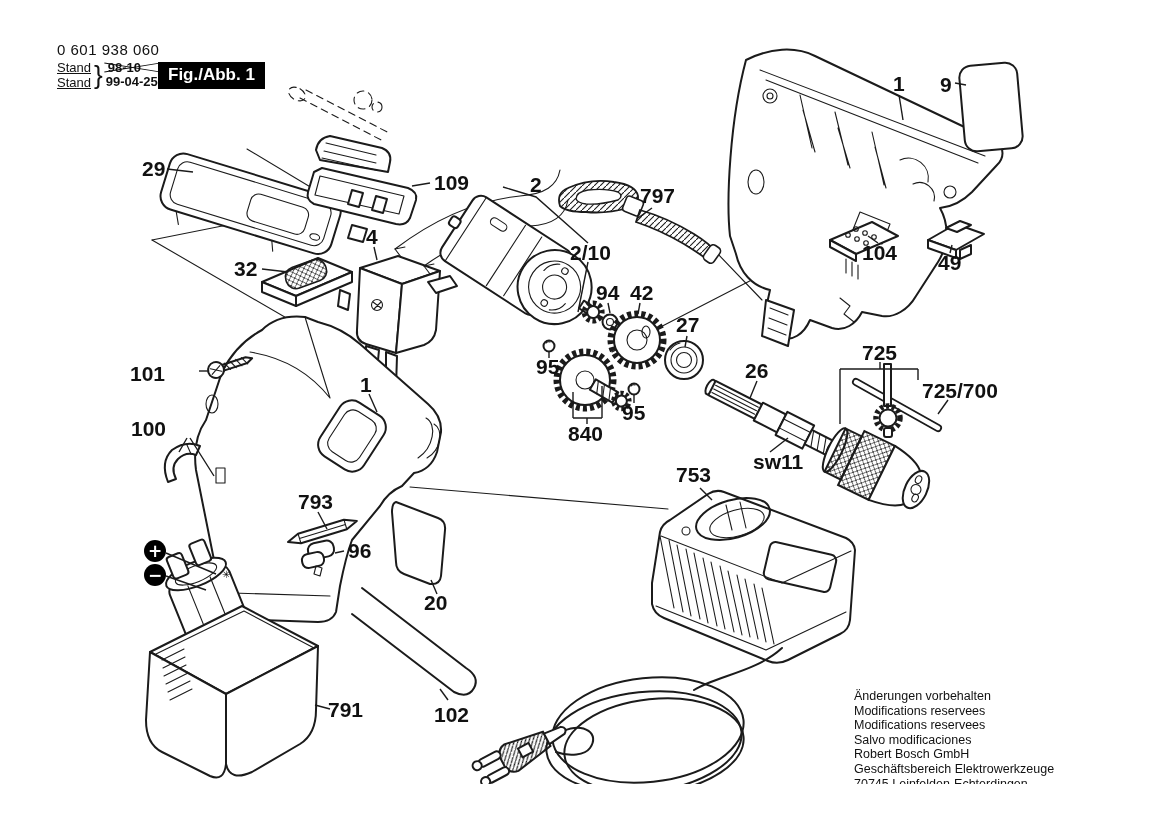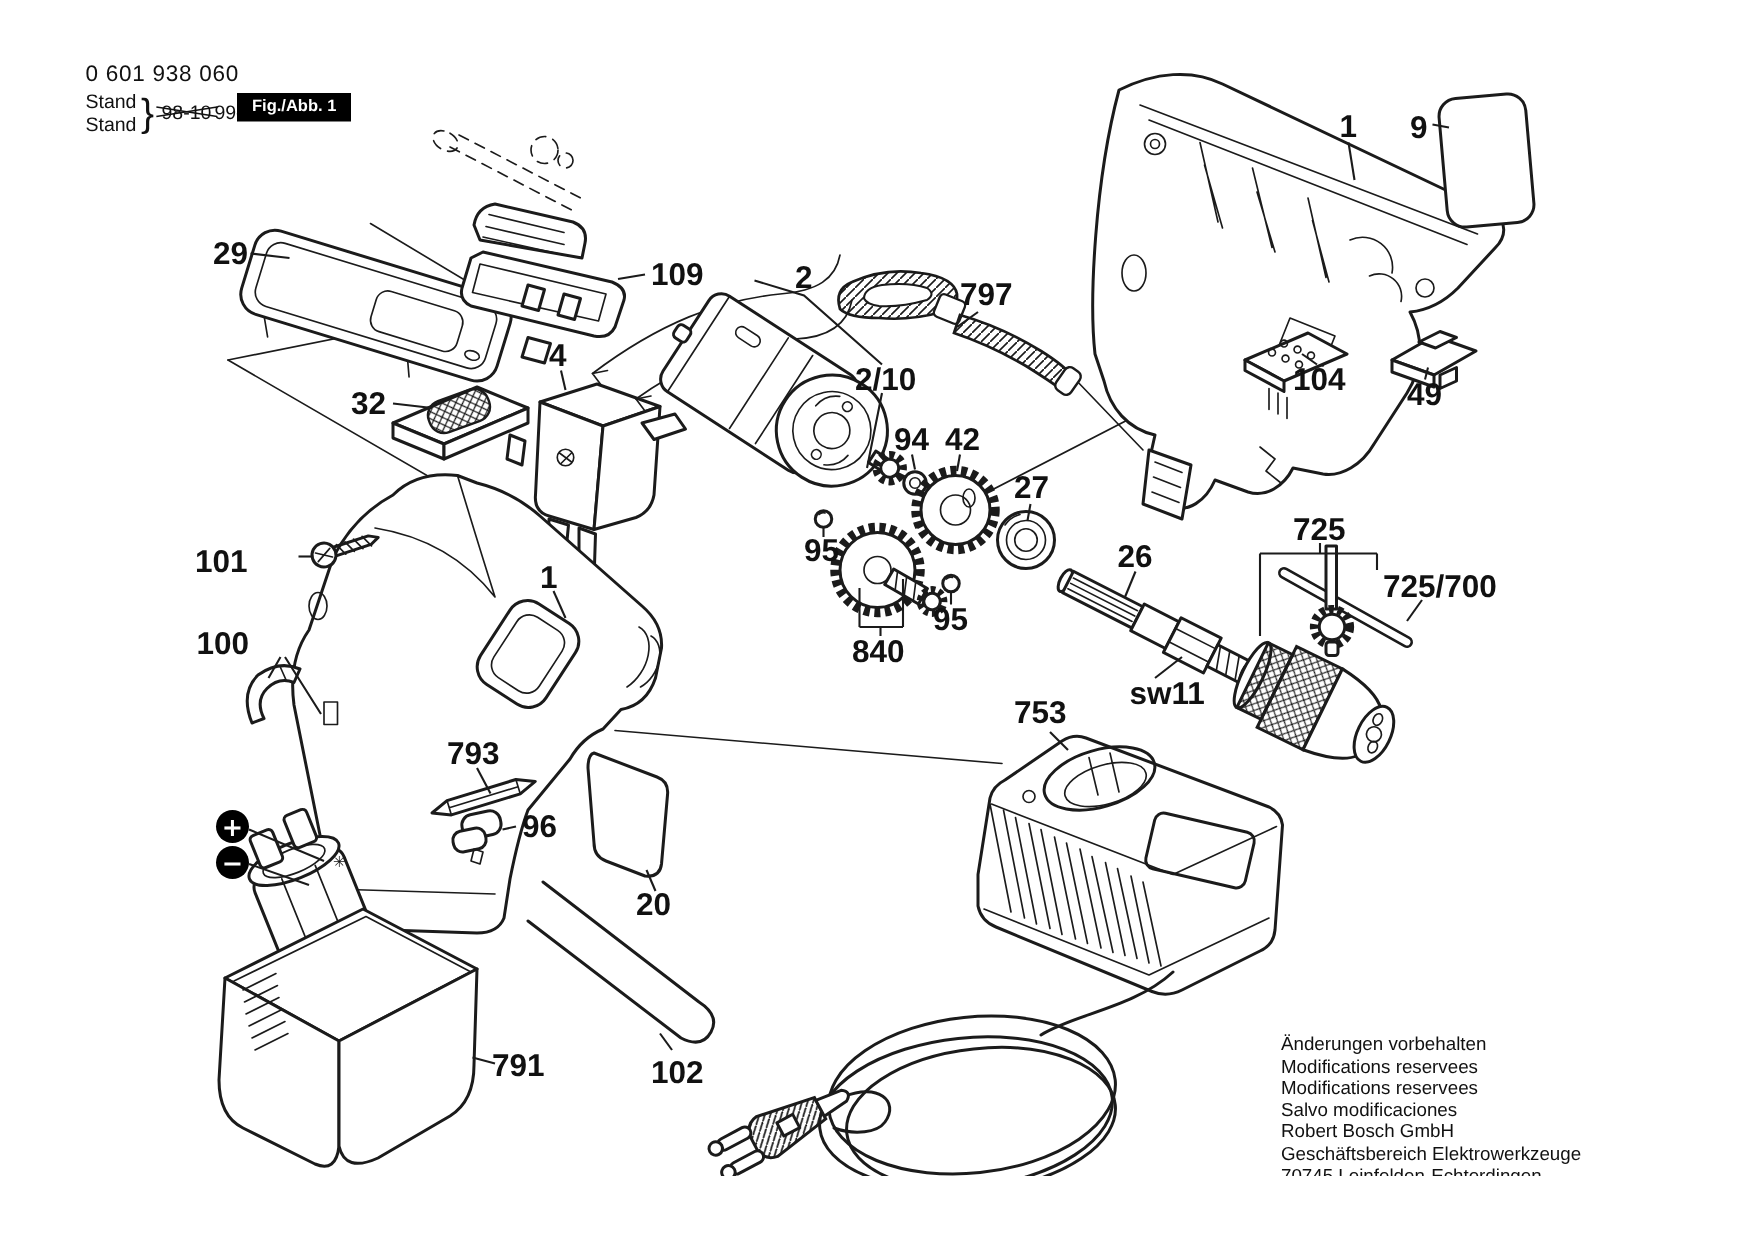--- a/index.html
+++ b/index.html
@@ -2,30 +2,30 @@
 <html><head>
 <meta charset="utf-8">
 <style>
   html,body{margin:0;padding:0;background:#fff;}
   .page{position:relative;width:1169px;height:784px;background:#fff;overflow:hidden;
         font-family:"Liberation Sans",sans-serif;color:#111;}
   
   .hdr{position:absolute;left:57px;top:42px;line-height:15px;}
   .pn{font-size:15px;letter-spacing:.5px;}
   .issue-row{font-size:13px;display:flex;align-items:center;margin-top:3px;}
-  .issue-col{display:flex;flex-direction:column;}
+  .issue-col{display:flex;flex-direction:column;text-decoration:underline;}
   .brace{font-size:26px;font-weight:400;margin:0 3px;line-height:26px;}
-  .dates{display:flex;font-size:13px;line-height:14px;}
+  .dates{display:flex;flex-direction:column;font-size:13px;line-height:14px;font-weight:bold;}
   .strike{position:relative;display:inline-block;padding:0 2px;}
   .strike::before,.strike::after{content:"";position:absolute;left:-2px;right:-2px;top:45%;
         border-top:1.6px solid #111;}
   .strike::before{transform:rotate(9deg);}
   .strike::after{transform:rotate(-9deg);}
   .figbox{position:absolute;left:158px;top:62px;background:#000;color:#fff;
-        font-size:11px;font-weight:bold;padding:3px 10px 4px 10px;}
+        font-size:17px;font-weight:bold;padding:3px 10px 4px 10px;}
   
   .ftr{position:absolute;left:854px;top:689px;font-size:12.5px;line-height:14.6px;}
   .ftr .b{font-weight:normal;}
   
   svg{position:absolute;left:0;top:0;}
   .o{fill:#fff;stroke:#1b1b1b;stroke-width:2;stroke-linejoin:round;stroke-linecap:round;}
   .n{fill:none;stroke:#1b1b1b;stroke-width:2;stroke-linejoin:round;stroke-linecap:round;}
   .t{fill:none;stroke:#1b1b1b;stroke-width:1.1;stroke-linejoin:round;stroke-linecap:round;}
   .ld{fill:none;stroke:#1b1b1b;stroke-width:1.4;}
   .dash{stroke-dasharray:7 5;}

